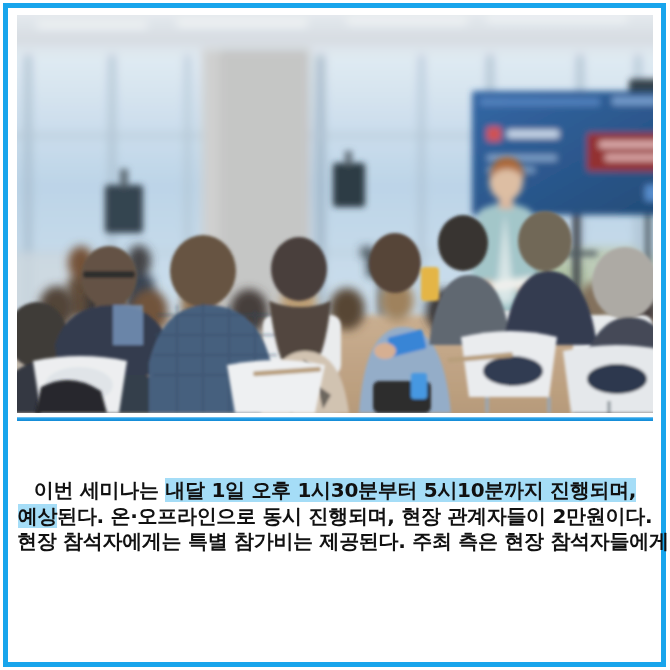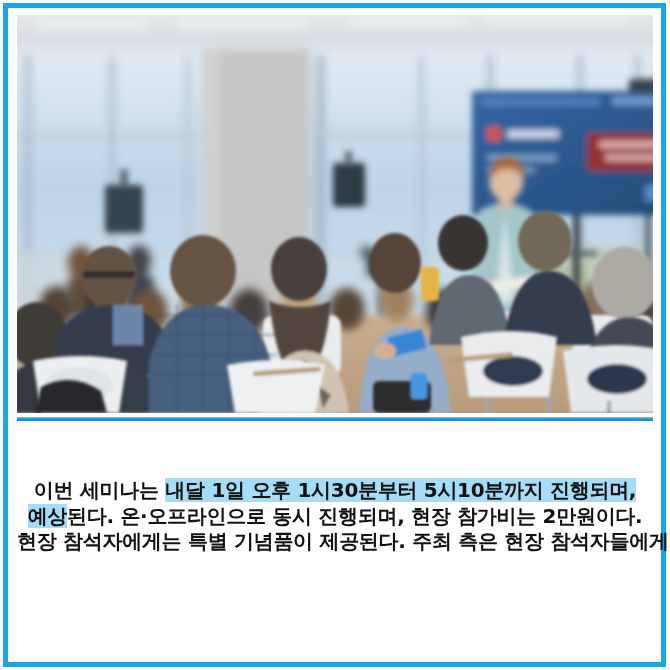--- a/index.html
+++ b/index.html
@@ -306,20 +306,20 @@
     </svg>
   </div>
 
   <div class="divider"></div>
 
   <div id="caption">
     <div class="line">
       <span class="plain">이번 세미나는 </span><span class="hl">내달 1일 오후 1시30분부터 5시10분까지 진행되며,</span>
     </div>
     <div class="line">
-      <span class="hl">예상</span><span class="plain">된다. 온·오프라인으로 동시 진행되며, 현장 참가비는 2만원이다.</span>
+      <span class="hl">예상</span><span class="plain">된다. 온·오프라인으로 동시 진행되며, 현장 관계자들이 2만원이다.</span>
     </div>
     <div class="line">
-      <span class="plain">현장 참석자에게는 특별 기념품이 제공된다. 주최 측은 현장 참석자들에게</span>
+      <span class="plain">현장 참석자에게는 특별 참가비는 제공된다. 주최 측은 현장 참석자들에게</span>
     </div>
   </div>
 
 </div>
 
 </body></html>

